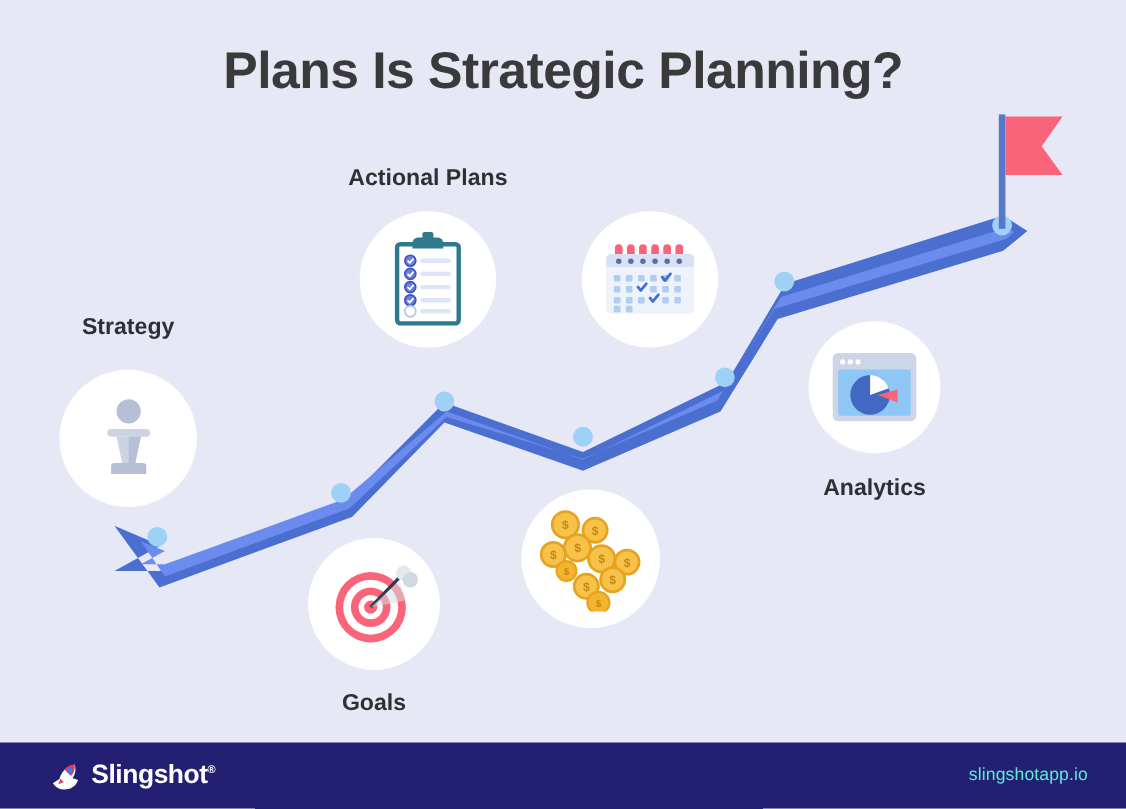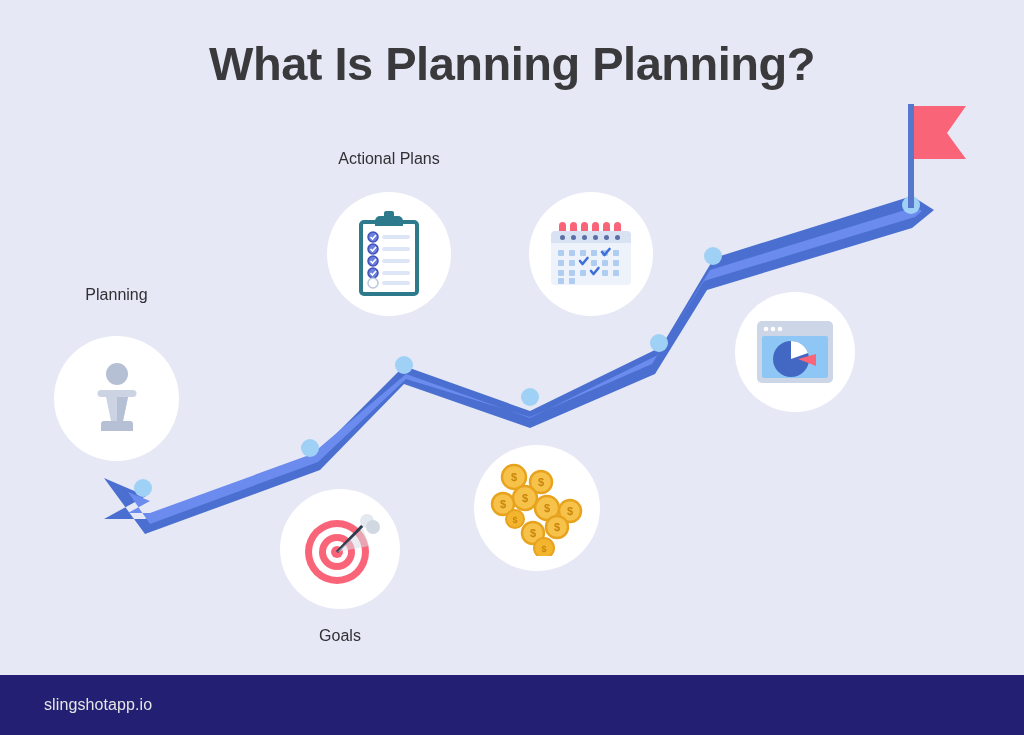--- a/index.html
+++ b/index.html
@@ -56,22 +56,22 @@
     width: 100%;
     height: 100%;
     display: flex;
     align-items: center;
     justify-content: center;
   }
 
   
   .node-label {
     position: absolute;
-    font-size: 16px;
-    font-weight: normal;
+    font-size: 21px;
+    font-weight: bold;
     color: #303034;
     white-space: nowrap;
     text-align: center;
   }
 
   
   .footer {
     position: absolute;
     left: 0;
     top: 675px;
@@ -93,31 +93,31 @@
     color: #ffffff;
     font-size: 24px;
     font-weight: bold;
     letter-spacing: -0.4px;
   }
   .brand-name sup {
     font-size: 10px;
     vertical-align: super;
   }
   .footer-url {
-    color: #e5e5e5;
+    color: #5eead4;
     font-size: 16px;
     letter-spacing: 0.1px;
   }
 </style>
 </head>
 <body>
 
 <div id="infographic">
 
-  <div class="title">What Is Planning Planning?</div>
+  <div class="title">Plans Is Strategic Planning?</div>
 
   <svg class="canvas" viewBox="0 0 1024 680" width="1024" height="680">
 
     <path fill="#4a6fd0" d="M 104,478
              L 146,496
              L 104,519
              L 145,519
              L 311,459
              L 404,366
              L 530,411
@@ -187,21 +187,21 @@
     <div class="node-inner">
       <svg width="60" height="76" viewBox="0 0 60 76">
         <circle cx="30" cy="13" r="11" fill="#b6c0d4"></circle>
         <path d="M14 29 h32 a3 3 0 0 1 0 7 h-32 a3 3 0 0 1 0 -7 z" fill="#ccd4e4"></path>
         <path d="M19 36 h22 l-5 24 h-12 z" fill="#ccd4e4"></path>
         <path d="M30 36 h11 l-5 24 h-6 z" fill="#b6c0d4"></path>
         <path d="M17 60 h26 a3 3 0 0 1 3 3 v7 h-32 v-7 a3 3 0 0 1 3 -3 z" fill="#b6c0d4"></path>
       </svg>
     </div>
   </div>
-  <div class="node-label" style="left:54px; top:286px; width:125px;">Planning</div>
+  <div class="node-label" style="left:54px; top:286px; width:125px;">Strategy</div>
 
   <div class="node" style="left:280px; top:489px; width:120px; height:120px;">
     <div class="node-inner">
       <svg width="86" height="86" viewBox="0 0 86 86">
         <circle cx="40" cy="46" r="32" fill="#fa6478"></circle>
         <circle cx="40" cy="46" r="25" fill="#ffffff"></circle>
         <circle cx="40" cy="46" r="18" fill="#fa6478"></circle>
         <circle cx="40" cy="46" r="11" fill="#ffffff"></circle>
         <circle cx="40" cy="46" r="6" fill="#fa6478"></circle>
         <line x1="40" y1="46" x2="68" y2="17" stroke="#2e3a4e" stroke-width="3"></line>
@@ -358,18 +358,31 @@
         <rect x="7" y="17" width="66" height="42" rx="2" fill="#8ec6f5"></rect>
 
         <circle cx="36" cy="40" r="18" fill="#4268c4"></circle>
 
         <path d="M36 40 L36 22 A18 18 0 0 1 53 34 Z" fill="#ffffff"></path>
 
         <path d="M43 40 L61 35 L61 47 Z" fill="#fa6478"></path>
       </svg>
     </div>
   </div>
+  <div class="node-label" style="left:725px; top:432px; width:140px;">Analytics</div>
 
   <div class="footer">
+    <div class="brand">
+      <svg width="30" height="30" viewBox="0 0 30 30">
+        <circle cx="15" cy="15" r="14" fill="#232074"></circle>
+        <path d="M15 2 A13 13 0 1 0 15 28 A13 13 0 0 1 15 2 Z" fill="#2f7fe8"></path>
+        <path d="M4 22 A13 13 0 0 0 27 19 L15 15 Z" fill="#ffffff"></path>
+        <path d="M24 5 C17 6 11 12 10 19 l4 1 l2 -2 l1 3 c6 -2 9 -9 7 -16 z" fill="#ffffff"></path>
+        <path d="M24 5 C20 5.5 17 7 14.5 9.5 l6 6 C23 13 24.5 9.5 24 5 z" fill="#f0305e"></path>
+        <circle cx="19.5" cy="10.5" r="2.6" fill="#2f7fe8"></circle>
+        <path d="M11 18 l-2 5 l5 -2 z" fill="#f0305e"></path>
+      </svg>
+      <span class="brand-name"><span>Slingshot</span><sup>®</sup></span>
+    </div>
     <div class="footer-url">slingshotapp.io</div>
   </div>
 
 </div>
 
 </body></html>

